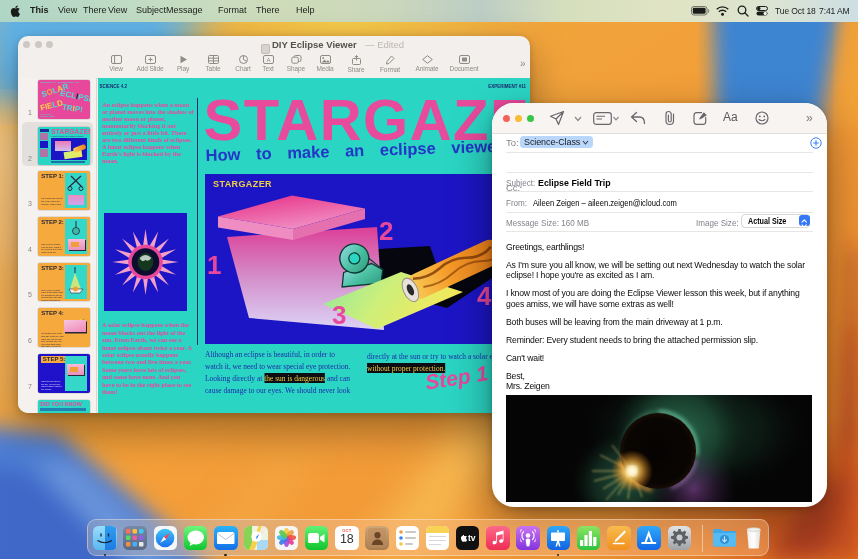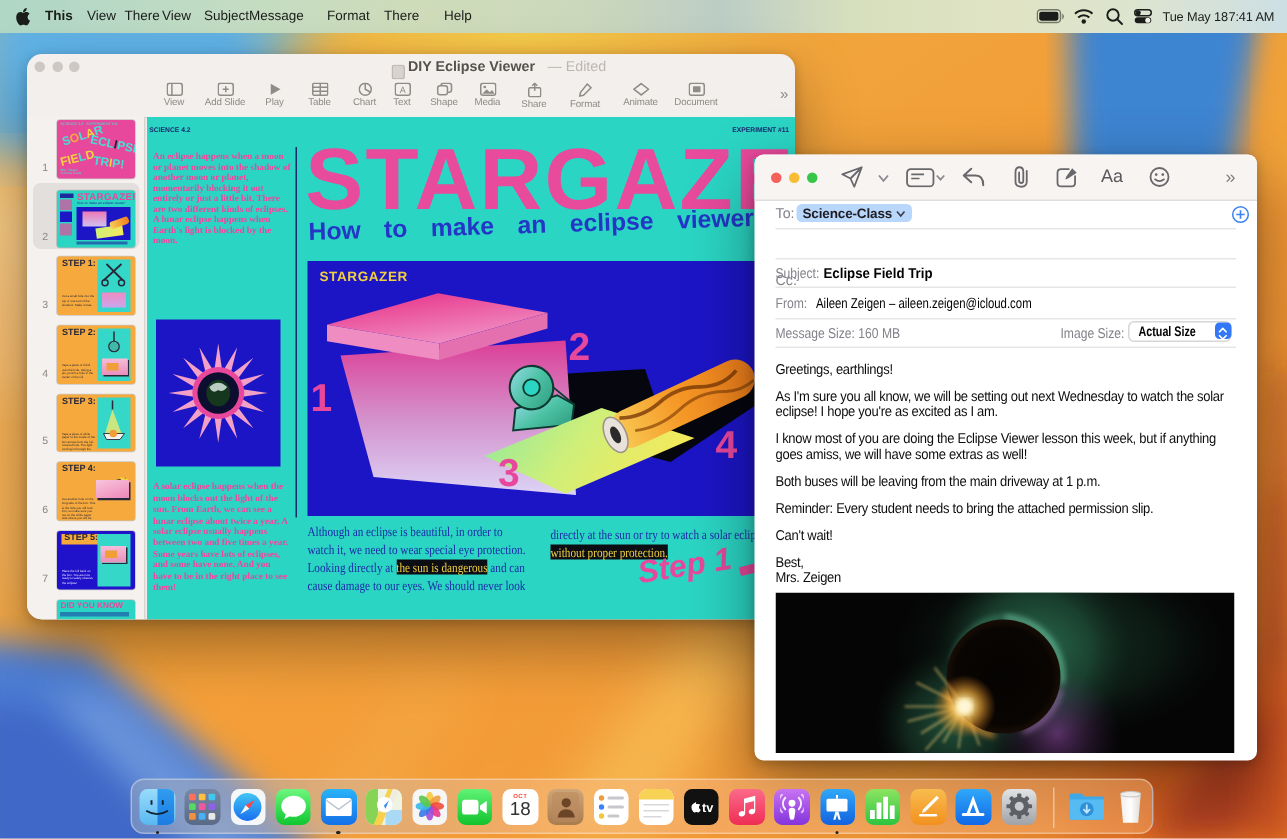--- a/index.html
+++ b/index.html
@@ -129,21 +129,21 @@
       <circle cx="5" cy="5" r="3.8" fill="none" stroke="#1b1d1a" stroke-width="1.3"></circle>
       <line x1="7.8" y1="7.8" x2="11" y2="11" stroke="#1b1d1a" stroke-width="1.3" stroke-linecap="round"></line>
     </svg>
 
     <svg class="abs" style="left:756px;top:6px" width="12" height="10" viewBox="0 0 12 10">
       <rect x="0.5" y="0.5" width="11" height="4" rx="2" fill="none" stroke="#1b1d1a" stroke-width="1"></rect>
       <circle cx="2.8" cy="2.5" r="1.7" fill="#1b1d1a"></circle>
       <rect x="0.5" y="5.5" width="11" height="4" rx="2" fill="#1b1d1a"></rect>
       <circle cx="9.2" cy="7.5" r="1.7" fill="#f0f0e8"></circle>
     </svg>
-    <span class="abs" style="left:775px;top:5.5px;font-size:8.5px;letter-spacing:-0.1px;">Tue May 18</span>
+    <span class="abs" style="left:775px;top:5.5px;font-size:8.5px;letter-spacing:-0.1px;">Tue Oct 18</span>
     <span class="abs" style="left:819px;top:5.5px;font-size:8.5px;letter-spacing:-0.1px;">7:41 AM</span>
   </div>
 </div>
 
 <div class="abs" id="kwin" style="left:18px;top:36px;width:512px;height:377px;border-radius:10px;
   background:#f2efec; box-shadow:0 18px 40px rgba(0,0,0,0.35), 0 2px 8px rgba(0,0,0,0.2); overflow:hidden;">
 
   <div class="abs" style="left:5px;top:5px;width:7px;height:7px;border-radius:50%;background:#cdc8c3;"></div>
   <div class="abs" style="left:16.5px;top:5px;width:7px;height:7px;border-radius:50%;background:#cdc8c3;"></div>
   <div class="abs" style="left:28px;top:5px;width:7px;height:7px;border-radius:50%;background:#cdc8c3;"></div>
@@ -446,21 +446,21 @@
     </div>
 
     <div class="abs" style="left:107.5px;top:269.5px;width:200px;font-family:'Liberation Serif',serif;font-size:8.8px;line-height:12px;color:#1c2ba8;white-space:nowrap;transform:scaleX(0.85);transform-origin:0 0;">Although an eclipse is beautiful, in order to<br>watch it, we need to wear special eye protection.<br>Looking directly at <span style="background:#0d0d14;color:#f0d040;">the sun is dangerous</span> and can<br>cause damage to our eyes. We should never look</div>
     <div class="abs" style="left:269.5px;top:271.5px;width:200px;font-family:'Liberation Serif',serif;font-size:8.8px;line-height:12px;color:#1c2ba8;white-space:nowrap;transform:scaleX(0.85);transform-origin:0 0;">directly at the sun or try to watch a solar eclipse<br><span style="background:#0d0d14;color:#f0d040;">without proper protection.</span></div>
 
     <div class="abs" style="left:327px;top:288px;font-size:21px;font-weight:bold;font-style:italic;color:#e8489b;transform:rotate(-9deg);white-space:nowrap;">Step 1</div>
     <div class="abs" style="left:395px;top:298px;width:18px;height:6px;background:#e8489b;transform:rotate(-14deg);border-radius:1px;"></div>
   </div>
 </div>
 
-<div class="abs" id="mwin" style="left:503px;top:103px;width:335px;height:404px;border-radius:6px;
+<div class="abs" id="mwin" style="left:492px;top:103px;width:335px;height:404px;border-radius:22px;
   background:#ffffff; box-shadow:0 18px 45px rgba(0,0,0,0.4), 0 2px 8px rgba(0,0,0,0.22); overflow:hidden;">
 
   <div class="abs" style="left:0;top:0;width:335px;height:30.5px;background:#f7f4f1;border-bottom:1px solid #e2dedb;">
     <div class="abs" style="left:11px;top:11.5px;width:7.2px;height:7.2px;border-radius:50%;background:#f6605a;"></div>
     <div class="abs" style="left:23px;top:11.5px;width:7.2px;height:7.2px;border-radius:50%;background:#f8bd35;"></div>
     <div class="abs" style="left:35px;top:11.5px;width:7.2px;height:7.2px;border-radius:50%;background:#37c648;"></div>
 
     <svg class="abs" style="left:57px;top:7px" width="16" height="16" viewBox="0 0 16 16">
       <path d="M1.5 6.2 L14.5 1.5 L9.5 14.5 L7 9 Z M7 9 L14.5 1.5" fill="none" stroke="#68676c" stroke-width="1.2" stroke-linejoin="round"></path>
     </svg>
@@ -492,21 +492,21 @@
     <svg class="abs" style="left:263px;top:8px" width="14" height="14" viewBox="0 0 14 14">
       <circle cx="7" cy="7" r="6" fill="none" stroke="#68676c" stroke-width="1.2"></circle>
       <circle cx="4.8" cy="5.4" r="0.9" fill="#68676c"></circle>
           <circle cx="9.2" cy="5.4" r="0.9" fill="#68676c"></circle>
       <path d="M4 8.5 Q7 11 10 8.5" fill="none" stroke="#68676c" stroke-width="1.1" stroke-linecap="round"></path>
     </svg>
     <div class="abs" style="left:314px;top:8px;font-size:12px;color:#7b7a7f;">»</div>
   </div>
 
   <div class="abs" style="left:14px;top:34px;font-size:9.5px;color:#83828a;">To:</div>
-  <div class="abs" style="left:28px;top:32.8px;height:12px;border-radius:3.5px;background:#b9d7fb;font-size:9px;font-weight:bold;color:#1c1c22;padding:1.6px 4px 0 4px;letter-spacing:-0.1px;">Science-Class<svg width="7" height="5" viewBox="0 0 7 5" style="margin-left:2px;">
+  <div class="abs" style="left:28px;top:32.8px;height:12px;border-radius:3.5px;background:#b9d7fb;font-size:9px;font-weight:normal;color:#1c1c22;padding:1.6px 4px 0 4px;letter-spacing:-0.1px;">Science-Class<svg width="7" height="5" viewBox="0 0 7 5" style="margin-left:2px;">
           <path d="M1 1 L3.5 4 L6 1" fill="none" stroke="#3c3c46" stroke-width="1.1"></path>
         </svg></div>
   <svg class="abs" style="left:318px;top:33.5px" width="12" height="12" viewBox="0 0 12 12">
     <circle cx="6" cy="6" r="5.2" fill="none" stroke="#3b82f7" stroke-width="1"></circle>
     <line x1="6" y1="3.2" x2="6" y2="8.8" stroke="#3b82f7" stroke-width="1.1"></line>
     <line x1="3.2" y1="6" x2="8.8" y2="6" stroke="#3b82f7" stroke-width="1.1"></line>
   </svg>
   <div class="abs" style="left:14px;top:48.5px;width:307px;height:1px;background:#e8e6e4;"></div>
 
   <div class="abs" style="left:14px;top:55px;font-size:9.5px;color:#83828a;margin-top:24px;">Cc:</div>

